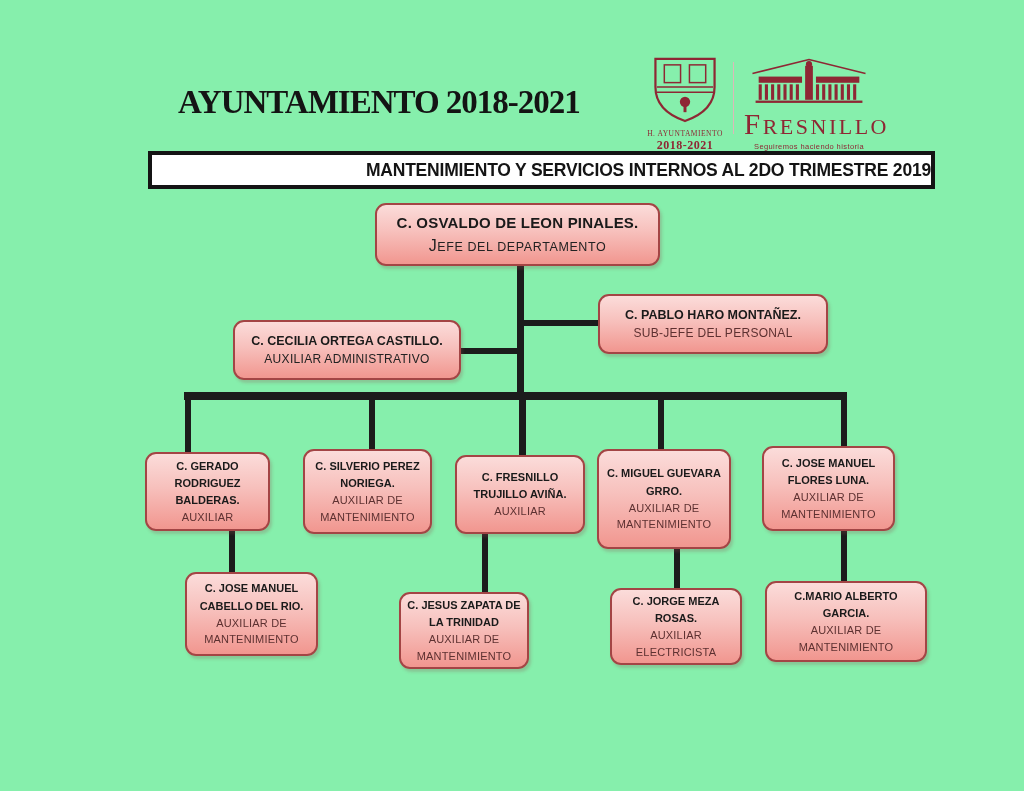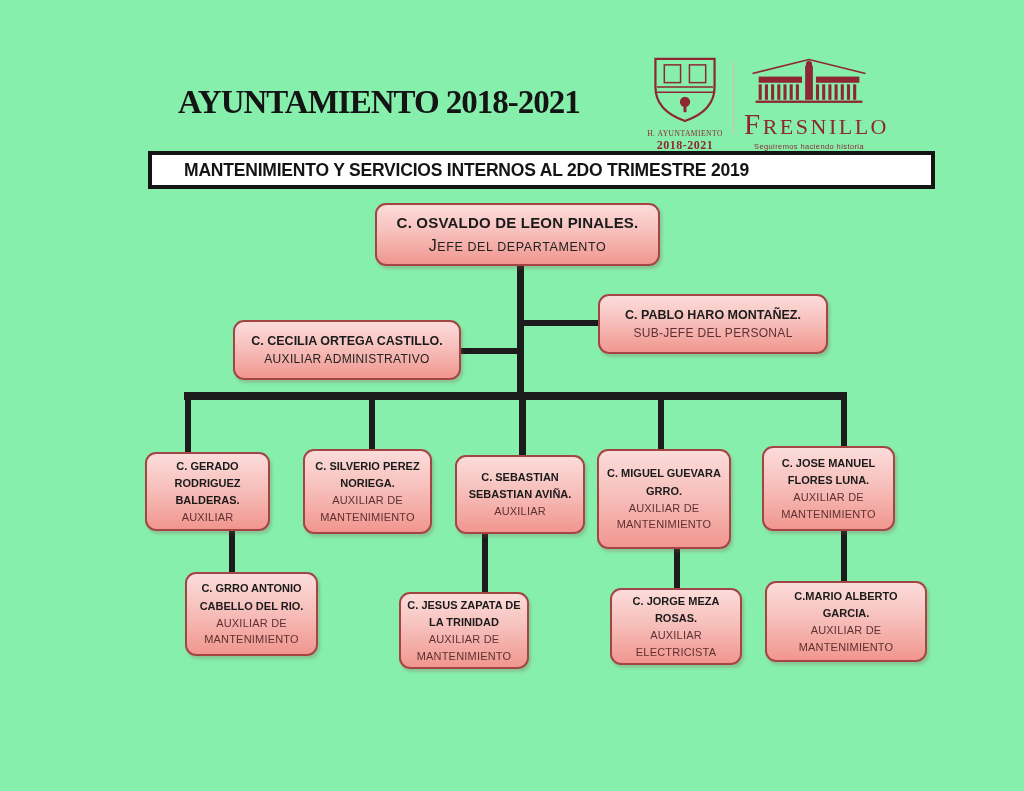--- a/index.html
+++ b/index.html
@@ -21,21 +21,21 @@
   .brand-wordmark{
     display:block;font-family:"Liberation Serif",serif;font-size:22px;
     letter-spacing:2.5px;color:#8e2734;margin-top:-2px;white-space:nowrap;
   }
   .brand-wordmark::first-letter{font-size:29px;}
   .brand-tagline{display:block;font-size:7.5px;letter-spacing:.4px;color:#8e2734;margin-top:1px;}
   
   .banner{
     position:absolute;left:148px;top:151px;width:787px;height:38px;
     box-sizing:border-box;border:4px solid #141414;background:#ffffff;
-    display:flex;align-items:center;justify-content:flex-start;
+    display:flex;align-items:center;justify-content:flex-end;
     font-weight:bold;font-size:17.5px;letter-spacing:-0.2px;color:#141414;padding-left:32px;
   }
   
   .conn{position:absolute;background:#1c1c1c;}
   
   .node{
     position:absolute;box-sizing:border-box;border:2px solid #a34545;border-radius:11px;
     background:linear-gradient(180deg,#fbdcda 0%,#f7c0bc 45%,#f1968f 100%);
     box-shadow:2px 3px 3px rgba(140,80,80,.25);
     display:flex;flex-direction:column;align-items:center;justify-content:center;
@@ -136,34 +136,34 @@
 
   <div class="node node-sm" style="left:145px;top:452px;width:125px;height:79px;align-items:center;">
     <div class="name">C. GERADO RODRIGUEZ BALDERAS.</div>
     <div class="role">AUXILIAR</div>
   </div>
   <div class="node node-sm" style="left:303px;top:449px;width:129px;height:85px;">
     <div class="name">C. SILVERIO PEREZ NORIEGA.</div>
     <div class="role">AUXILIAR DE MANTENIMIENTO</div>
   </div>
   <div class="node node-sm" style="left:455px;top:455px;width:130px;height:79px;">
-    <div class="name">C. SEBASTIAN SEBASTIAN AVIÑA.</div>
+    <div class="name">C. FRESNILLO TRUJILLO AVIÑA.</div>
     <div class="role">AUXILIAR</div>
   </div>
   <div class="node node-sm" style="left:597px;top:449px;width:134px;height:100px;">
     <div class="name">C. MIGUEL GUEVARA GRRO.</div>
     <div class="role">AUXILIAR DE MANTENIMIENTO</div>
   </div>
   <div class="node node-sm" style="left:762px;top:446px;width:133px;height:85px;">
     <div class="name">C. JOSE MANUEL FLORES LUNA.</div>
     <div class="role">AUXILIAR DE MANTENIMIENTO</div>
   </div>
 
   <div class="node node-sm" style="left:185px;top:572px;width:133px;height:84px;">
-    <div class="name">C. GRRO ANTONIO CABELLO DEL RIO.</div>
+    <div class="name">C. JOSE MANUEL CABELLO DEL RIO.</div>
     <div class="role">AUXILIAR DE MANTENIMIENTO</div>
   </div>
   <div class="node node-sm" style="left:399px;top:592px;width:130px;height:77px;">
     <div class="name">C. JESUS ZAPATA DE LA TRINIDAD</div>
     <div class="role">AUXILIAR DE MANTENIMIENTO</div>
   </div>
   <div class="node node-sm" style="left:610px;top:588px;width:132px;height:77px;">
     <div class="name">C. JORGE MEZA ROSAS.</div>
     <div class="role">AUXILIAR ELECTRICISTA</div>
   </div>

